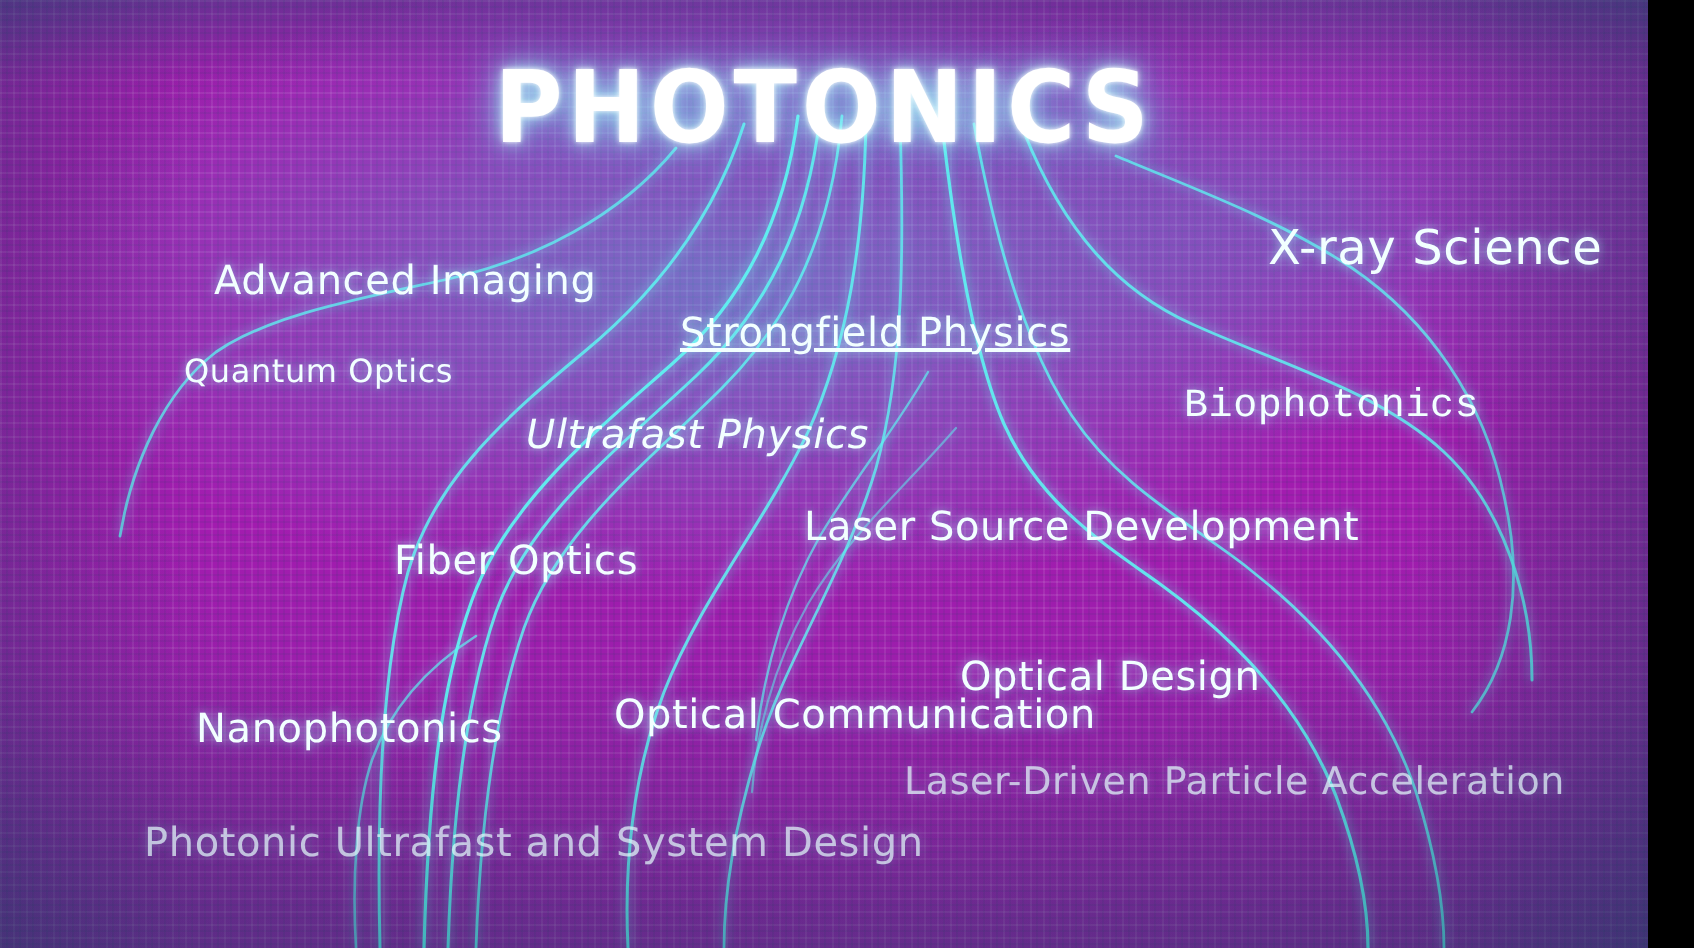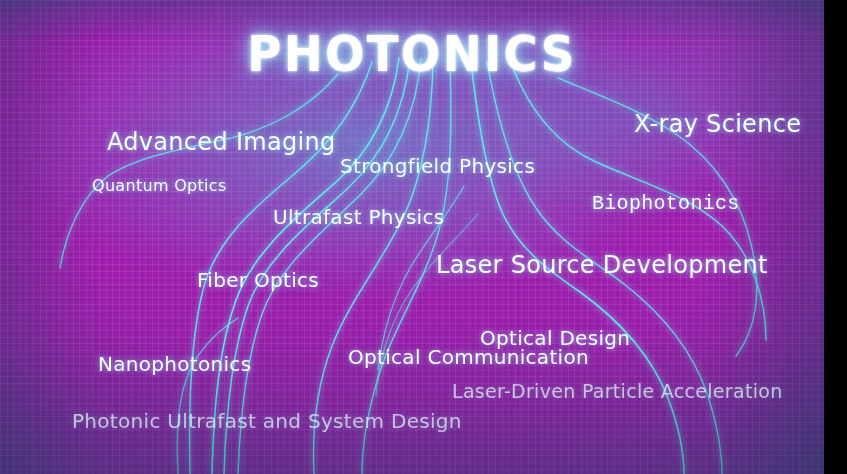--- a/index.html
+++ b/index.html
@@ -108,28 +108,28 @@
       <path d="M 464 186 C 448 214, 428 238, 410 268 C 392 300, 382 336, 378 370" stroke-width="1.2" opacity="0.7" stroke="#5ff4f2" style="filter: drop-shadow(rgba(120, 250, 250, 0.85) 0px 0px 3px);"></path>
       <path d="M 238 318 C 216 332, 196 352, 186 380 C 178 404, 176 440, 178 474" stroke-width="1.3" opacity="0.72" stroke="#5ff4f2" style="filter: drop-shadow(rgba(120, 250, 250, 0.85) 0px 0px 3px);"></path>
       <path d="M 478 214 C 452 244, 424 268, 404 302 C 386 334, 378 368, 376 396" stroke-width="1.1" opacity="0.55" stroke="#5ff4f2" style="filter: drop-shadow(rgba(120, 250, 250, 0.85) 0px 0px 3px);"></path>
     </svg>
 
   <div id="vignette"></div>
 
   <div id="title">PHOTONICS</div>
 
   <div id="labels">
-      <div class="lbl" style="left: 107px; top: 128px; font-size: 24px; text-align: right;">Advanced Imaging</div>
+      <div class="lbl" style="left: 107px; top: 128px; font-size: 20px; text-align: right;">Advanced Imaging</div>
       <div class="lbl" style="left: 634px; top: 110px; font-size: 24px;">X-ray Science</div>
       <div class="lbl" style="left: 92px; top: 176px; font-size: 16px;">Quantum Optics</div>
-      <div class="lbl" style="left: 340px; top: 154px; font-size: 20px;">Strongfield Physics</div>
+      <div class="lbl" style="left: 340px; top: 154px; font-size: 20px; text-decoration: underline;">Strongfield Physics</div>
       <div class="lbl" style="left: 592px; top: 192px; font-size: 20px; font-family: Liberation Mono, monospace;">Biophotonics</div>
-      <div class="lbl" style="left: 273px; top: 205px; font-size: 20px;">Ultrafast Physics</div>
-      <div class="lbl" style="left: 436px; top: 251px; font-size: 24px;">Laser Source Development</div>
+      <div class="lbl" style="left: 263px; top: 205px; font-size: 20px; font-style: italic;">Ultrafast Physics</div>
+      <div class="lbl" style="left: 402px; top: 251px; font-size: 20px;">Laser Source Development</div>
       <div class="lbl" style="left: 177px; top: 268px; font-size: 20px; margin-left: 20px;">Fiber Optics</div>
       <div class="lbl" style="left: 480px; top: 305px; font-size: 20px; margin-top: 21px;">Optical Design</div>
-      <div class="lbl" style="left: 307px; top: 345px; font-size: 20px; margin-left: 41px;">Optical Communication</div>
+      <div class="lbl" style="left: 307px; top: 345px; font-size: 20px;">Optical Communication</div>
       <div class="lbl" style="left: 98px; top: 352px; font-size: 20px;">Nanophotonics</div>
       <div class="lbl dim" style="left: 452px; top: 380px; font-size: 19px;">Laser-Driven Particle Acceleration</div>
       <div class="lbl dim" style="left: 72px; top: 409px; font-size: 20px;">Photonic Ultrafast and System Design</div>
     </div>
 
 </div>
 
 </body></html>

